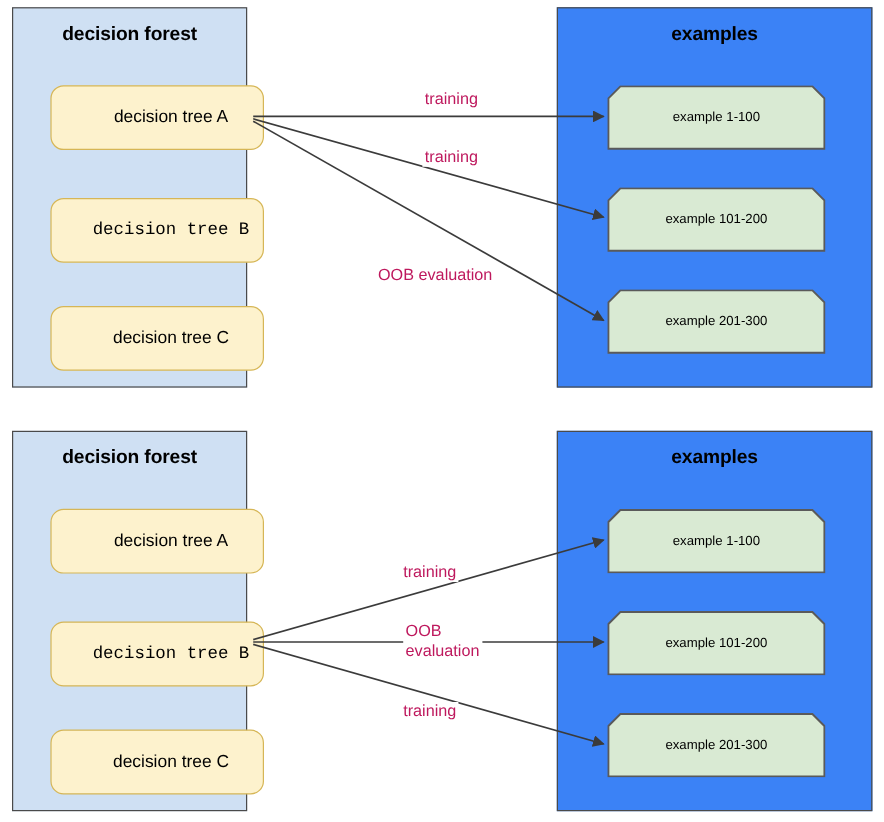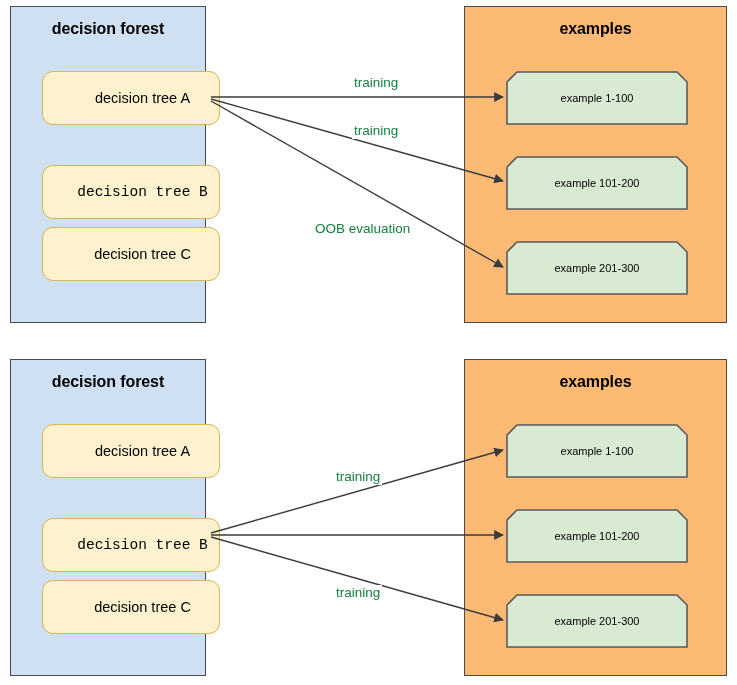--- a/index.html
+++ b/index.html
@@ -47,21 +47,21 @@
     background: #cfe0f3;
     border: 1.6px solid #4a4a4a;
     box-sizing: border-box;
   }
   .examples-panel {
     position: absolute;
     left: 464px;
     top: 6px;
     width: 263px;
     height: 317px;
-    background: #fdba74;
+    background: #3b82f6;
     border: 1.6px solid #4a4a4a;
     box-sizing: border-box;
   }
   .panel-title {
     position: absolute;
     left: 0;
     top: 13px;
     width: 100%;
     text-align: center;
     font-size: 16px;
@@ -82,21 +82,21 @@
     box-sizing: border-box;
     display: flex;
     align-items: center;
     justify-content: center;
     font-size: 14.5px;
     color: #000000;
     padding-left: 23px;
   }
   .tree-box.t0 { top: 64px; }
   .tree-box.t1 { top: 158px; font-family: Liberation Mono, monospace; }
-  .tree-box.t2 { top: 220px; }
+  .tree-box.t2 { top: 248px; }
 
   
   .example-box {
     position: absolute;
     left: 41px;
     width: 182px;
     height: 54px;
     box-sizing: border-box;
     display: flex;
     align-items: center;
@@ -114,21 +114,21 @@
   }
   .example-box .label {
     position: relative;
     z-index: 2;
   }
 
   
   .edge-label {
     position: absolute;
     font-size: 13.5px;
-    color: #15803d;
+    color: #be185d;
     background: #ffffff;
     padding: 0 2px;
     white-space: nowrap;
     line-height: 16px;
   }
   .edge-label.two-line { line-height: 17px; background: transparent; }
   .edge-label.two-line span { background: #ffffff; display: block; width: max-content; padding: 0 2px;}
 </style>
 </head>
 <body>
@@ -234,16 +234,20 @@
         <marker id="ah2" viewBox="0 0 10 10" refX="9" refY="5" markerWidth="7" markerHeight="7" orient="auto-start-reverse">
           <path d="M 0 0 L 10 5 L 0 10 z" fill="#3b3b3b"></path>
         </marker>
       </defs>
       <line x1="211" y1="180" x2="503" y2="97" stroke="#3b3b3b" stroke-width="1.4" marker-end="url(#ah2)"></line>
       <line x1="211" y1="182" x2="503" y2="182" stroke="#3b3b3b" stroke-width="1.4" marker-end="url(#ah2)"></line>
       <line x1="211" y1="184" x2="503" y2="267" stroke="#3b3b3b" stroke-width="1.4" marker-end="url(#ah2)"></line>
     </svg>
 
     <div class="edge-label" style="left:334px; top:116px;">training</div>
+    <div class="edge-label two-line" style="left:334px; top:164px;">
+      <span>OOB</span>
+      <span>evaluation</span>
+    </div>
     <div class="edge-label" style="left:334px; top:232px;">training</div>
   </div>
 
 </div>
 
 </body></html>

